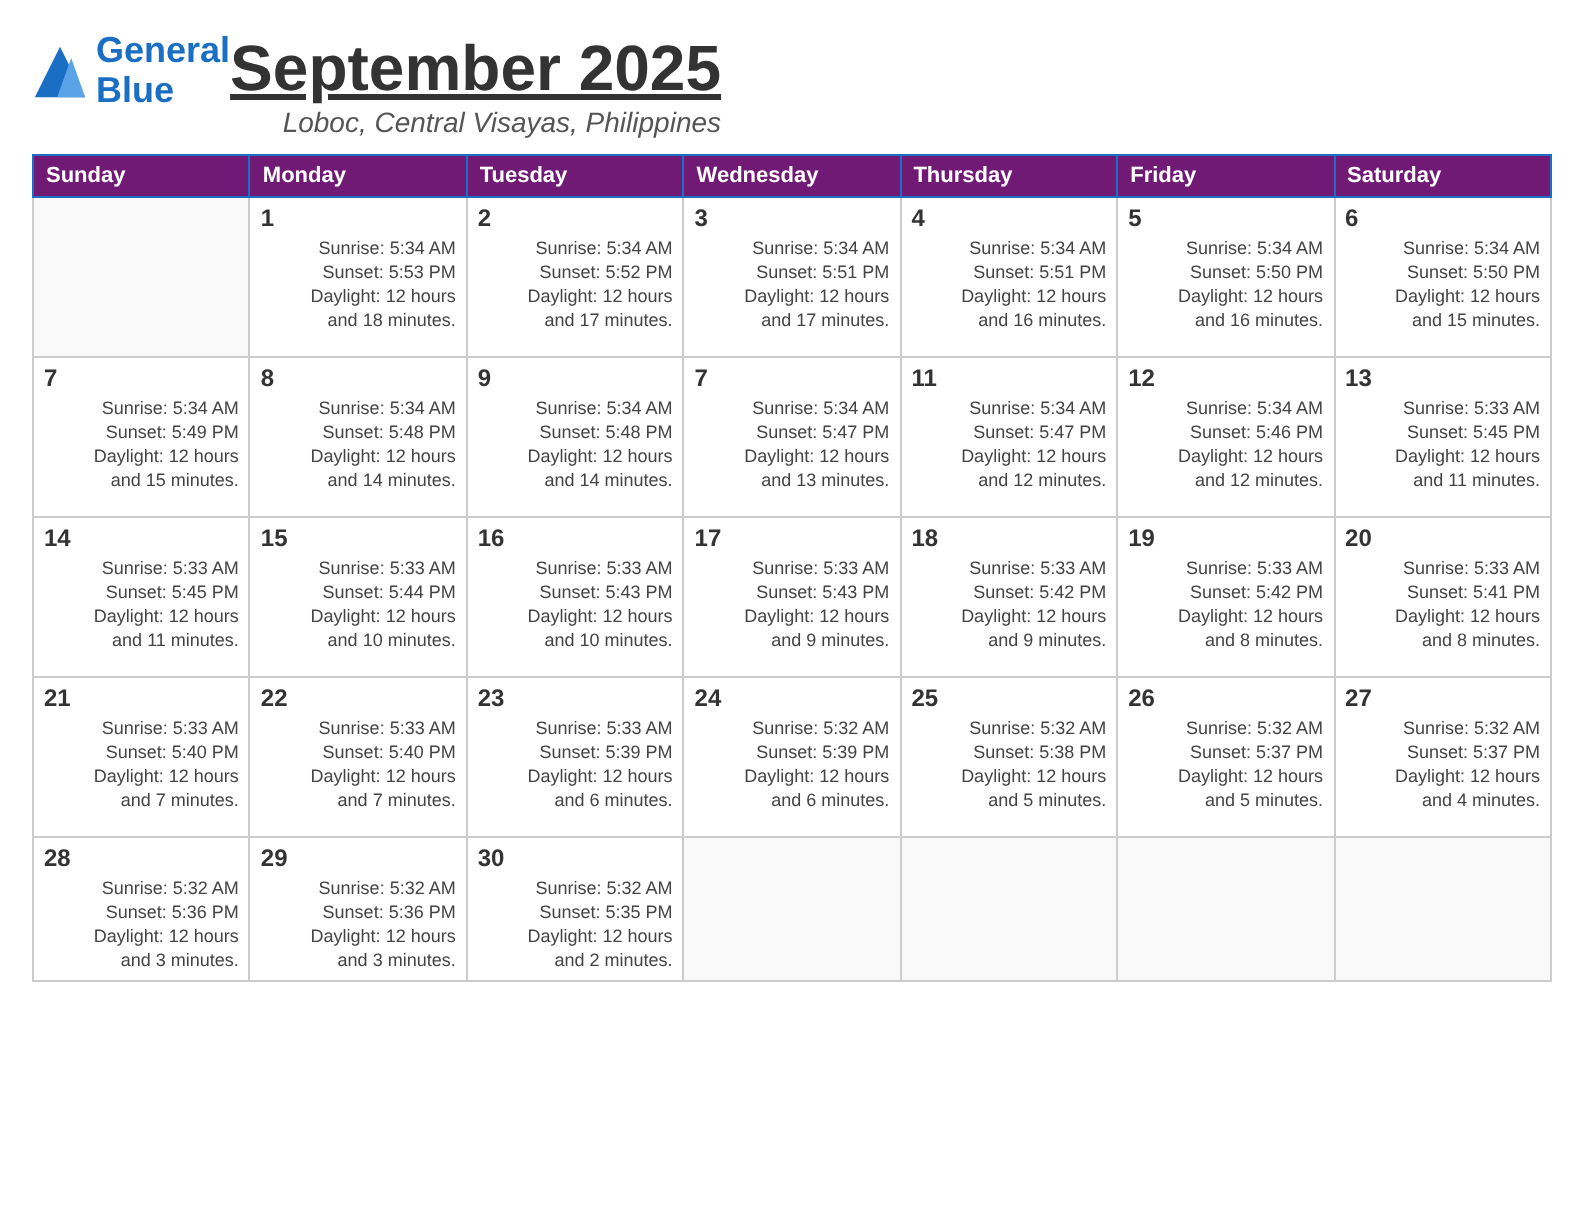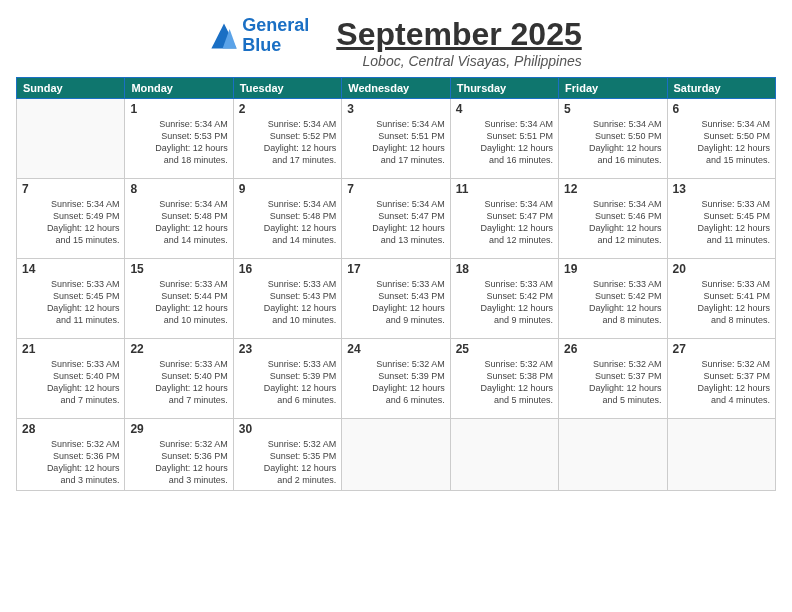--- a/index.html
+++ b/index.html
@@ -11,24 +11,23 @@
       overflow: hidden;
     }
     .page {
       width: 792px;
       height: 612px;
       padding: 16px;
       position: relative;
     }
     .header {
       display: flex;
-      justify-content: center;
+      justify-content: flex-start;
       align-items: flex-start;
       margin-bottom: 8px;
-      gap: 27px;
     }
     .logo {
       display: flex;
       align-items: center;
     }
     .logo-text {
       font-size: 18px;
       font-weight: bold;
       color: #333;
       line-height: 1.1;
@@ -54,21 +53,21 @@
       font-size: 14px;
       color: #555;
       font-style: italic;
     }
     .calendar {
       width: 100%;
       border-collapse: collapse;
       font-size: 10px;
     }
     .calendar th {
-      background: #0f766e;
+      background: #701a75;
       color: #fff;
       padding: 4px 6px;
       text-align: left;
       font-size: 11px;
       font-weight: bold;
       border: 1px solid #1a6fc4;
     }
     .calendar td {
       border: 1px solid #ccc;
       vertical-align: top;

